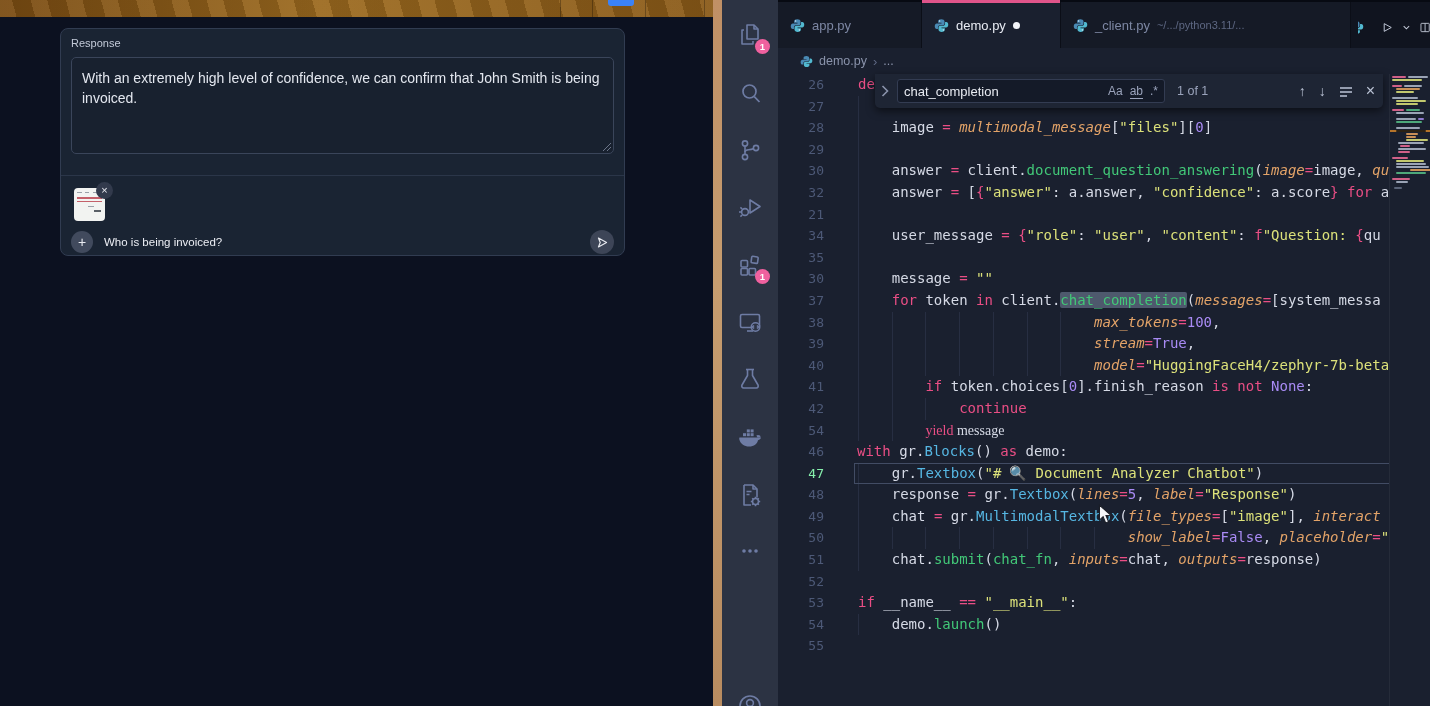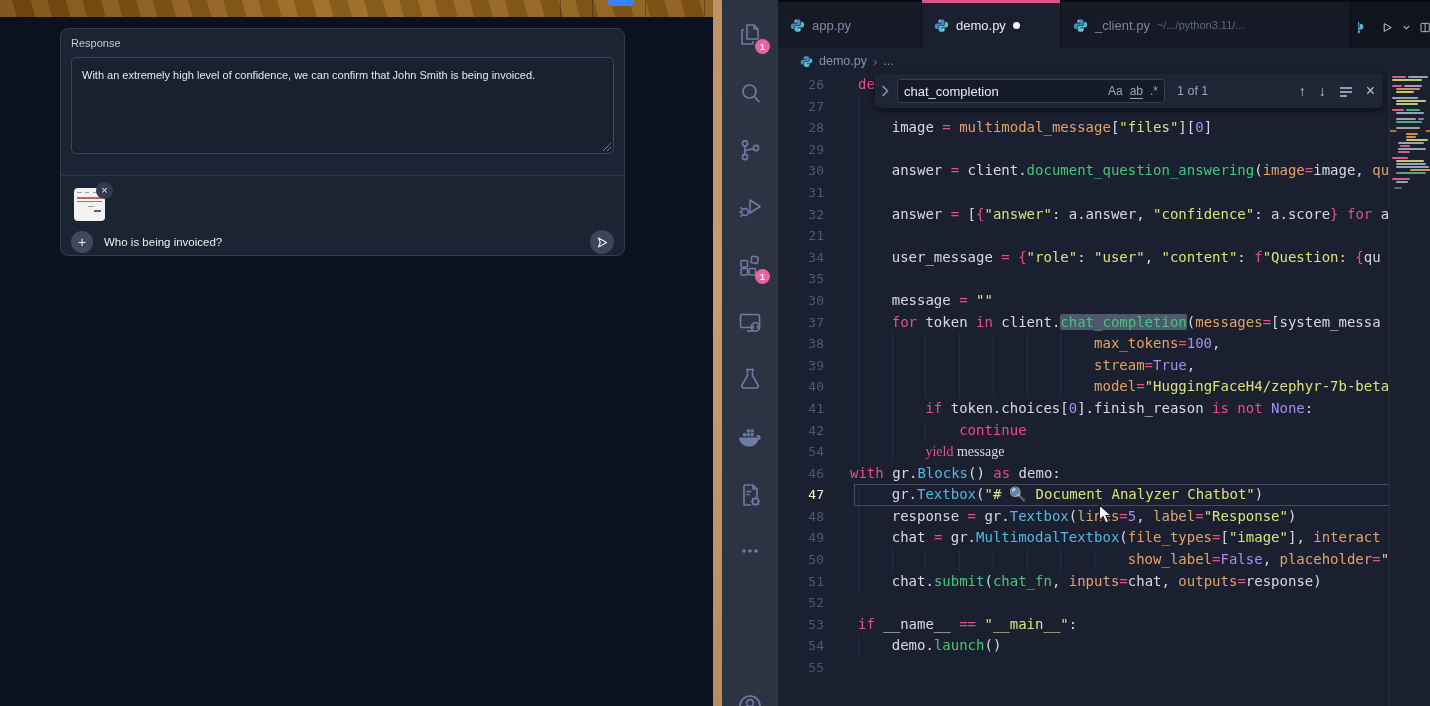--- a/index.html
+++ b/index.html
@@ -16,21 +16,21 @@
   .wall-sliver{position:absolute;left:713px;top:0;width:9px;height:706px;
     background:linear-gradient(180deg,#c09066,#c79d6f 40%,#b98c60);}
 
   
   .gwin{position:absolute;left:0;top:17px;width:713px;height:689px;background:#0c1120;}
   .ggroup{position:absolute;left:60px;top:11px;width:565px;height:228px;
     background:#1a2433;border:1px solid #313c51;border-radius:8px;box-sizing:border-box;}
   .glabel{position:absolute;left:10px;top:8px;font-size:11px;color:#c3cad8;}
   .gtextarea{position:absolute;left:10px;top:28px;width:543px;height:97px;background:#18212f;
     border:1px solid #3a455a;border-radius:5px;box-sizing:border-box;}
-  .gtext{padding:10px 10px;font-size:11px;line-height:1.45;color:#e3e7ef;}
+  .gtext{padding:10px 10px;font-size:14px;line-height:1.45;color:#e3e7ef;}
   .gresize{position:absolute;right:2px;bottom:2px;width:8px;height:8px;
     background:linear-gradient(135deg,transparent 0 50%,#6b7488 50% 56%,transparent 56% 72%,#6b7488 72% 78%,transparent 78%);}
   .gdivider{position:absolute;left:0;right:0;top:146px;height:1px;background:#2b3649;}
   .gthumb{position:absolute;left:13px;top:159px;width:31px;height:33px;background:#f2f3f1;
     border-radius:4px;overflow:hidden;}
   .gthumb .ln{position:absolute;background:#9aa0a8;height:1px;}
   .gthumb .red{background:#c4606a;}
   .gthumbx{position:absolute;left:35px;top:153px;width:17px;height:17px;border-radius:50%;
     background:#323a4c;border:none;color:#e8eaf0;font-size:11px;line-height:17px;text-align:center;
     padding:0;cursor:pointer;}
@@ -71,23 +71,23 @@
   .bc-more{font-size:12.5px;color:#8a93ab;}
 
   .editor{position:absolute;left:0;top:74px;width:652px;height:632px;background:#1a202f;}
   .code{position:absolute;left:0;top:0;width:611px;height:632px;overflow:hidden;}
   .row{position:relative;height:21.6px;white-space:pre;font-family:"DejaVu Sans Mono",monospace;
     font-size:14px;line-height:21.6px;}
   .num{position:absolute;left:0;top:0;width:46px;text-align:right;color:#4d5977;font-size:13px;}
   .rtext{position:absolute;top:0;}
   .guide{position:absolute;top:0;bottom:0;width:1px;background:#272e42;}
   .curbox{position:absolute;left:76px;right:0;top:0;bottom:0;border:1px solid #424c64;border-right:none;}
-  .row.cur .num{color:#fef9c3;}
+  .row.cur .num{color:#86efac;}
   .tk-k{color:#ea4e85;} .tk-s{color:#dce17a;} .tk-f{color:#42c878;} .tk-c{color:#56b6e2;}
-  .tk-p{color:#e3a368;} .tk-n{color:#a98bf5;} .tk-v{color:#d6dae6;}
+  .tk-p{color:#e3a368;font-style:italic;} .tk-n{color:#a98bf5;} .tk-v{color:#d6dae6;}
   .tk-h{background:#4e596d;border-radius:2px;}
 
   .findw{position:absolute;left:97px;top:0;width:508px;height:34px;background:#1e2534;
     border-radius:0 0 5px 5px;box-shadow:0 3px 9px rgba(0,0,0,.55);display:flex;align-items:center;
     padding:0 8px 0 6px;box-sizing:border-box;z-index:5;}
   .find-chev{width:16px;color:#8a93ab;cursor:pointer;display:flex;}
   .find-input{width:268px;height:24px;background:#141a28;border:1px solid #333c52;border-radius:3px;
     display:flex;align-items:center;padding:0 6px;box-sizing:border-box;cursor:text;}
   .find-query{flex:1;font-size:13px;color:#e8ebf2;}
   .fopt{font-size:12px;color:#9aa3bb;margin-left:7px;cursor:pointer;}
@@ -303,34 +303,33 @@
         <span class="bc-more">...</span>
       </div>
 
       <div class="editor">
         <div class="code" id="code">
             <div class="row"><span class="num">26</span><span class="rtext" style="left: 80px;"><span class="tk-k">def</span></span></div>
             <div class="row"><span class="guide" style="left: 80px;"></span><span class="num">27</span><span class="rtext" style="left: 80px;"></span></div>
             <div class="row"><span class="guide" style="left: 80px;"></span><span class="num">28</span><span class="rtext" style="left: 113.72px;"><span class="tk-v">image </span><span class="tk-k">=</span><span class="tk-v"> </span><span class="tk-p">multimodal_message</span><span class="tk-v">[</span><span class="tk-s">"files"</span><span class="tk-v">][</span><span class="tk-n">0</span><span class="tk-v">]</span></span></div>
             <div class="row"><span class="guide" style="left: 80px;"></span><span class="num">29</span><span class="rtext" style="left: 113.72px;"></span></div>
             <div class="row"><span class="guide" style="left: 80px;"></span><span class="num">30</span><span class="rtext" style="left: 113.72px;"><span class="tk-v">answer </span><span class="tk-k">=</span><span class="tk-v"> client.</span><span class="tk-f">document_question_answering</span><span class="tk-v">(</span><span class="tk-p">image</span><span class="tk-k">=</span><span class="tk-v">image, </span><span class="tk-p">qu</span></span></div>
-            <div class="row"><span class="guide" style="left: 80px;"></span><span class="num">31</span><span class="rtext" style="left: 113.72px;"></span></div>
             <div class="row"><span class="guide" style="left: 80px;"></span><span class="num">32</span><span class="rtext" style="left: 113.72px;"><span class="tk-v">answer </span><span class="tk-k">=</span><span class="tk-v"> [</span><span class="tk-k">{</span><span class="tk-s">"answer"</span><span class="tk-v">: a.answer, </span><span class="tk-s">"confidence"</span><span class="tk-v">: a.score</span><span class="tk-k">}</span><span class="tk-v"> </span><span class="tk-k">for</span><span class="tk-v"> a</span></span></div>
             <div class="row"><span class="guide" style="left: 80px;"></span><span class="num">21</span><span class="rtext" style="left: 113.72px;"></span></div>
             <div class="row"><span class="guide" style="left: 80px;"></span><span class="num">34</span><span class="rtext" style="left: 113.72px;"><span class="tk-v">user_message </span><span class="tk-k">=</span><span class="tk-v"> </span><span class="tk-k">{</span><span class="tk-s">"role"</span><span class="tk-v">: </span><span class="tk-s">"user"</span><span class="tk-v">, </span><span class="tk-s">"content"</span><span class="tk-v">: </span><span class="tk-k">f</span><span class="tk-s">"Question: </span><span class="tk-k">{</span><span class="tk-v">qu</span></span></div>
             <div class="row"><span class="guide" style="left: 80px;"></span><span class="num">35</span><span class="rtext" style="left: 113.72px;"></span></div>
             <div class="row"><span class="guide" style="left: 80px;"></span><span class="num">30</span><span class="rtext" style="left: 113.72px;"><span class="tk-v">message </span><span class="tk-k">=</span><span class="tk-v"> </span><span class="tk-s">""</span></span></div>
             <div class="row"><span class="guide" style="left: 80px;"></span><span class="num">37</span><span class="rtext" style="left: 113.72px;"><span class="tk-k">for</span><span class="tk-v"> token </span><span class="tk-k">in</span><span class="tk-v"> client.</span><span class="tk-f tk-h">chat_completion</span><span class="tk-v">(</span><span class="tk-p">messages</span><span class="tk-k">=</span><span class="tk-v">[system_messa</span></span></div>
             <div class="row"><span class="guide" style="left: 80px;"></span><span class="guide" style="left: 113.72px;"></span><span class="guide" style="left: 147.44px;"></span><span class="guide" style="left: 181.16px;"></span><span class="guide" style="left: 214.88px;"></span><span class="guide" style="left: 248.6px;"></span><span class="guide" style="left: 282.32px;"></span><span class="num">38</span><span class="rtext" style="left: 316.04px;"><span class="tk-p">max_tokens</span><span class="tk-k">=</span><span class="tk-n">100</span><span class="tk-v">,</span></span></div>
             <div class="row"><span class="guide" style="left: 80px;"></span><span class="guide" style="left: 113.72px;"></span><span class="guide" style="left: 147.44px;"></span><span class="guide" style="left: 181.16px;"></span><span class="guide" style="left: 214.88px;"></span><span class="guide" style="left: 248.6px;"></span><span class="guide" style="left: 282.32px;"></span><span class="num">39</span><span class="rtext" style="left: 316.04px;"><span class="tk-p">stream</span><span class="tk-k">=</span><span class="tk-n">True</span><span class="tk-v">,</span></span></div>
             <div class="row"><span class="guide" style="left: 80px;"></span><span class="guide" style="left: 113.72px;"></span><span class="guide" style="left: 147.44px;"></span><span class="guide" style="left: 181.16px;"></span><span class="guide" style="left: 214.88px;"></span><span class="guide" style="left: 248.6px;"></span><span class="guide" style="left: 282.32px;"></span><span class="num">40</span><span class="rtext" style="left: 316.04px;"><span class="tk-p">model</span><span class="tk-k">=</span><span class="tk-s">"HuggingFaceH4/zephyr-7b-beta</span></span></div>
             <div class="row"><span class="guide" style="left: 80px;"></span><span class="guide" style="left: 113.72px;"></span><span class="num">41</span><span class="rtext" style="left: 147.44px;"><span class="tk-k">if</span><span class="tk-v"> token.choices[</span><span class="tk-n">0</span><span class="tk-v">].finish_reason </span><span class="tk-k">is</span><span class="tk-v"> </span><span class="tk-k">not</span><span class="tk-v"> </span><span class="tk-n">None</span><span class="tk-v">:</span></span></div>
             <div class="row"><span class="guide" style="left: 80px;"></span><span class="guide" style="left: 113.72px;"></span><span class="guide" style="left: 147.44px;"></span><span class="num">42</span><span class="rtext" style="left: 181.16px;"><span class="tk-k">continue</span></span></div>
             <div class="row"><span class="guide" style="left: 80px;"></span><span class="guide" style="left: 113.72px;"></span><span class="num">54</span><span class="rtext" style="left: 147.44px; font-family: Liberation Serif, serif;"><span class="tk-k">yield</span><span class="tk-v"> message</span></span></div>
-            <div class="row"><span class="num">46</span><span class="rtext" style="left: 72px;"><span class="tk-k">with</span><span class="tk-v"> gr.</span><span class="tk-c">Blocks</span><span class="tk-v">() </span><span class="tk-k">as</span><span class="tk-v"> demo:</span></span></div>
+            <div class="row"><span class="num">46</span><span class="rtext" style="left: 79px;"><span class="tk-k">with</span><span class="tk-v"> gr.</span><span class="tk-c">Blocks</span><span class="tk-v">() </span><span class="tk-k">as</span><span class="tk-v"> demo:</span></span></div>
             <div class="row cur"><span class="guide" style="left: 80px;"></span><div class="curbox"></div><span class="num">47</span><span class="rtext" style="left: 113.72px;"><span class="tk-v">gr.</span><span class="tk-c">Textbox</span><span class="tk-v">(</span><span class="tk-s">"# 🔍 Document Analyzer Chatbot"</span><span class="tk-v">)</span></span></div>
             <div class="row"><span class="guide" style="left: 80px;"></span><span class="num">48</span><span class="rtext" style="left: 113.72px;"><span class="tk-v">response </span><span class="tk-k">=</span><span class="tk-v"> gr.</span><span class="tk-c">Textbox</span><span class="tk-v">(</span><span class="tk-p">lines</span><span class="tk-k">=</span><span class="tk-n">5</span><span class="tk-v">, </span><span class="tk-p">label</span><span class="tk-k">=</span><span class="tk-s">"Response"</span><span class="tk-v">)</span></span></div>
             <div class="row"><span class="guide" style="left: 80px;"></span><span class="num">49</span><span class="rtext" style="left: 113.72px;"><span class="tk-v">chat </span><span class="tk-k">=</span><span class="tk-v"> gr.</span><span class="tk-c">MultimodalTextbox</span><span class="tk-v">(</span><span class="tk-p">file_types</span><span class="tk-k">=</span><span class="tk-v">[</span><span class="tk-s">"image"</span><span class="tk-v">], </span><span class="tk-p">interact</span></span></div>
             <div class="row"><span class="guide" style="left: 80px;"></span><span class="guide" style="left: 113.72px;"></span><span class="guide" style="left: 147.44px;"></span><span class="guide" style="left: 181.16px;"></span><span class="guide" style="left: 214.88px;"></span><span class="guide" style="left: 248.6px;"></span><span class="guide" style="left: 282.32px;"></span><span class="guide" style="left: 316.04px;"></span><span class="num">50</span><span class="rtext" style="left: 349.76px;"><span class="tk-p">show_label</span><span class="tk-k">=</span><span class="tk-n">False</span><span class="tk-v">, </span><span class="tk-p">placeholder</span><span class="tk-k">=</span><span class="tk-s">"</span></span></div>
             <div class="row"><span class="guide" style="left: 80px;"></span><span class="num">51</span><span class="rtext" style="left: 113.72px;"><span class="tk-v">chat.</span><span class="tk-f">submit</span><span class="tk-v">(</span><span class="tk-f">chat_fn</span><span class="tk-v">, </span><span class="tk-p">inputs</span><span class="tk-k">=</span><span class="tk-v">chat, </span><span class="tk-p">outputs</span><span class="tk-k">=</span><span class="tk-v">response)</span></span></div>
             <div class="row"><span class="num">52</span><span class="rtext" style="left: 80px;"></span></div>
             <div class="row"><span class="num">53</span><span class="rtext" style="left: 80px;"><span class="tk-k">if</span><span class="tk-v"> __name__ </span><span class="tk-k">==</span><span class="tk-v"> </span><span class="tk-s">"__main__"</span><span class="tk-v">:</span></span></div>
             <div class="row"><span class="guide" style="left: 80px;"></span><span class="num">54</span><span class="rtext" style="left: 113.72px;"><span class="tk-v">demo.</span><span class="tk-f">launch</span><span class="tk-v">()</span></span></div>
             <div class="row"><span class="num">55</span><span class="rtext" style="left: 80px;"></span></div>
           </div>

